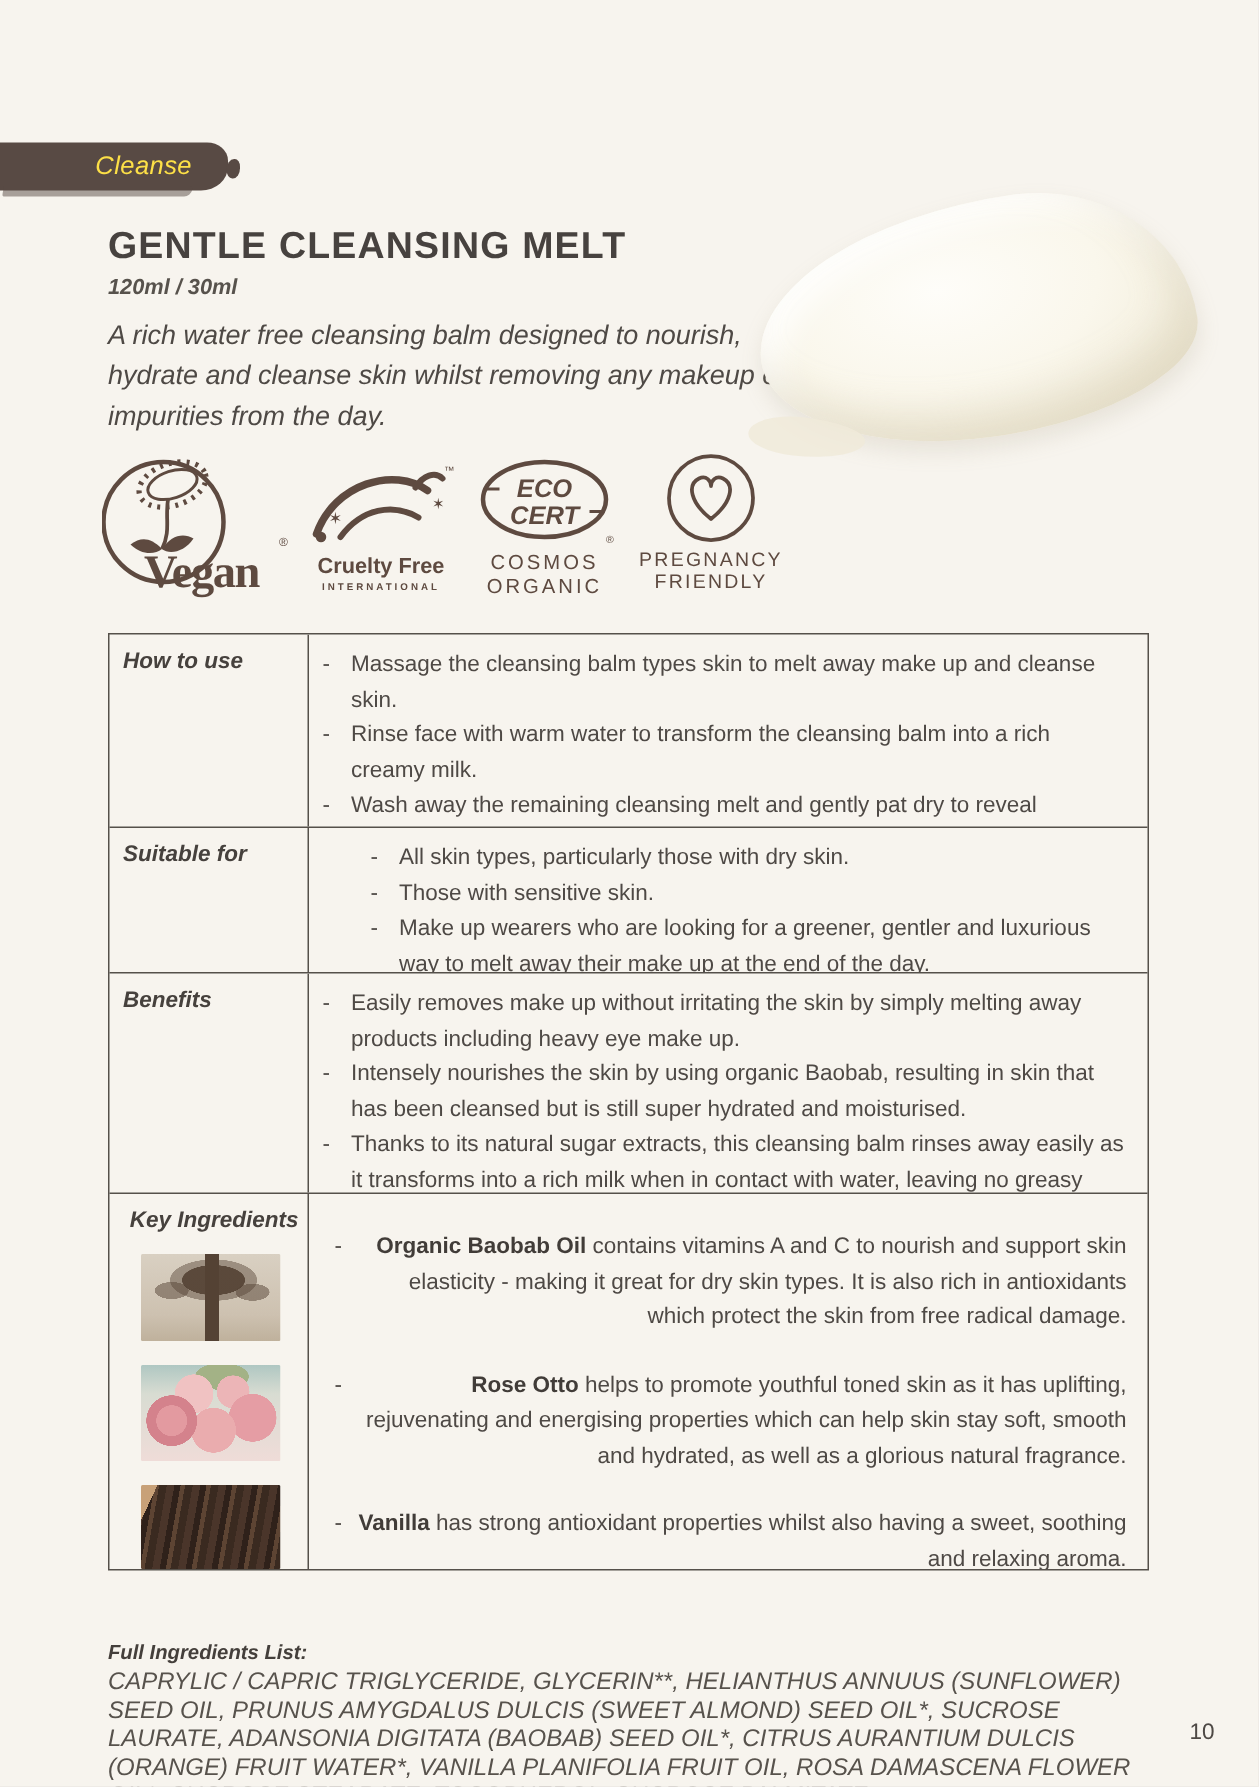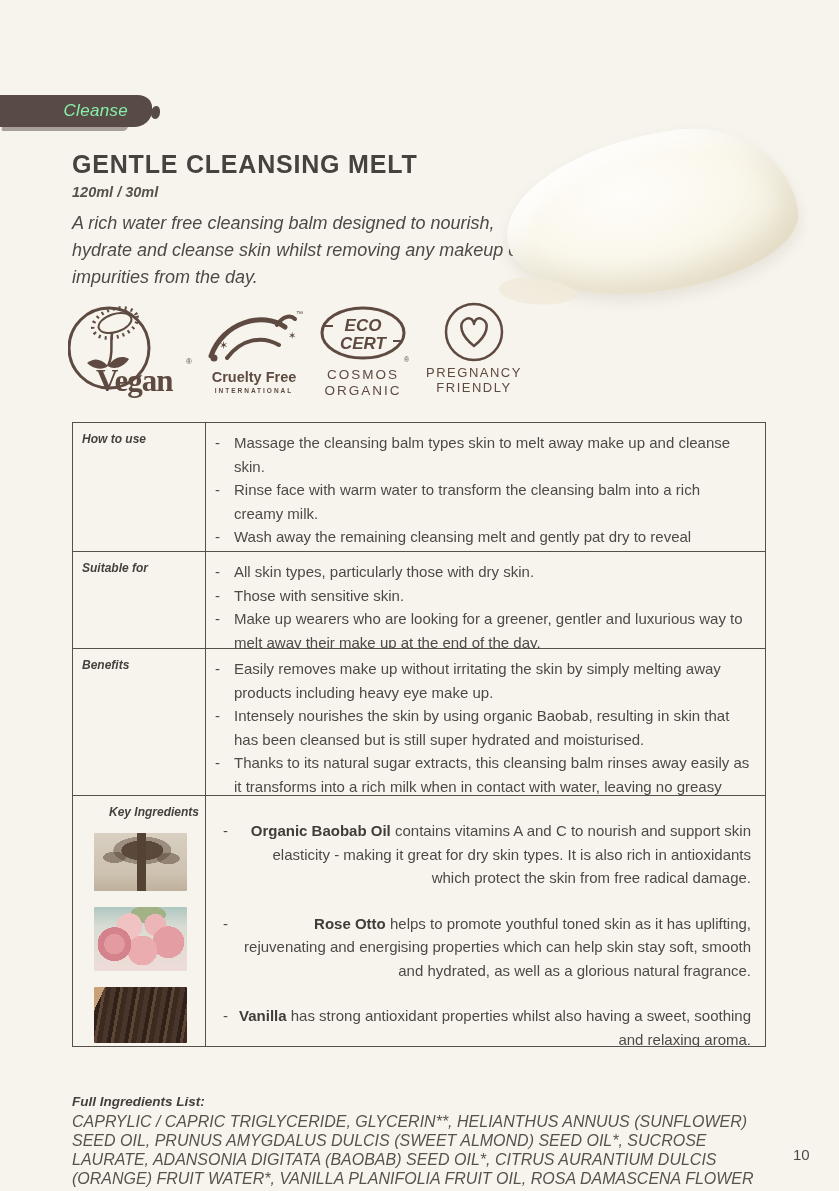--- a/index.html
+++ b/index.html
@@ -16,21 +16,21 @@
   .page{position:relative;width:839px;height:1191px;background:var(--bg);overflow:hidden;color:var(--ink);}
 
   
   .badge{position:absolute;left:0;top:95px;width:152px;height:32px;background:var(--badge);
     border-radius:0 14px 18px 0 / 0 12px 16px 0;}
   .badge::before{content:"";position:absolute;left:2px;bottom:-4px;width:126px;height:7px;
     background:var(--badge);opacity:.5;border-radius:0 4px 8px 3px;transform:skewX(-10deg);}
   .badge::after{content:"";position:absolute;right:-8px;top:11px;width:9px;height:13px;
     background:var(--badge);border-radius:60% 40% 55% 45%;}
   .badge span{display:block;line-height:31px;text-align:right;padding-right:24px;
-    font-style:italic;font-size:17px;color:#86efac;letter-spacing:.3px;}
+    font-style:italic;font-size:17px;color:#fde047;letter-spacing:.3px;}
 
   
   .title{position:absolute;left:72px;top:150px;font-size:25px;font-weight:700;
     letter-spacing:.8px;color:#47423f;}
   .sizes{position:absolute;left:72px;top:184px;font-size:14.5px;font-style:italic;color:var(--ink-soft);font-weight:bold;}
   .desc{position:absolute;left:72px;top:210px;width:470px;font-size:18px;font-style:italic;
     line-height:27px;color:#4e4945;}
 
   
   .swatch{position:absolute;left:505px;top:134px;width:292px;height:158px;transform:rotate(-8deg);
@@ -46,23 +46,23 @@
   
   .logos{position:absolute;left:0;top:0;}
   .logo{position:absolute;}
   .logo svg text{fill:var(--brown);}
   .logo svg .stroke{stroke:var(--brown);fill:none;}
 
   
   .tbl{position:absolute;left:72px;top:422px;width:694px;border:1px solid var(--line);}
   .row{display:grid;grid-template-columns:133px 1fr;border-bottom:1px solid var(--line);overflow:hidden;}
   .row:last-child{border-bottom:none;}
-  .row.r1{height:129px;} .row.r2{height:97px;} .row.r3{height:147px;} .row.r4{height:250px;text-align:right;}
+  .row.r1{height:129px;} .row.r2{height:97px;gap:32px;} .row.r3{height:147px;} .row.r4{height:250px;text-align:right;}
   .cell-label{border-right:1px solid var(--line);padding:9px 6px 8px 9px;
-    font-size:12px;font-weight:700;font-style:italic;color:#46413d;}
+    font-size:15px;font-weight:700;font-style:italic;color:#46413d;}
   .cell-content{padding:8px 14px 8px 9px;font-size:15px;line-height:23.5px;color:#4e4945;}
   .bullet{display:grid;grid-template-columns:13px 1fr;column-gap:6px;}
   .bullet .dash::before{content:"-";}
   .ing-content{padding-top:23px;}
   .ing-item{margin-bottom:22px;}
   .ing-item b{color:#413c38;}
 
   .ing-img{width:93px;height:60px;margin:14px 0 16px 12px;border-radius:1px;}
   .img-baobab{height:58px;
     background:

